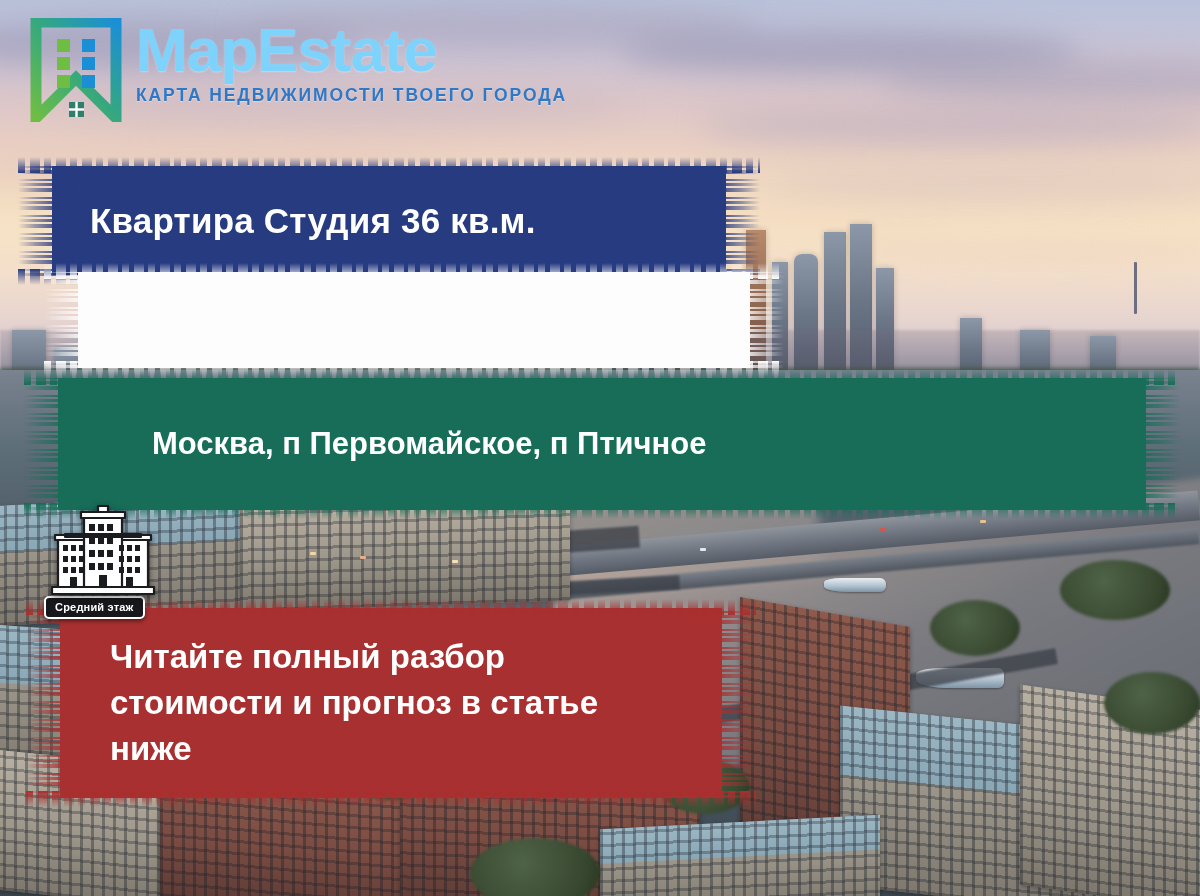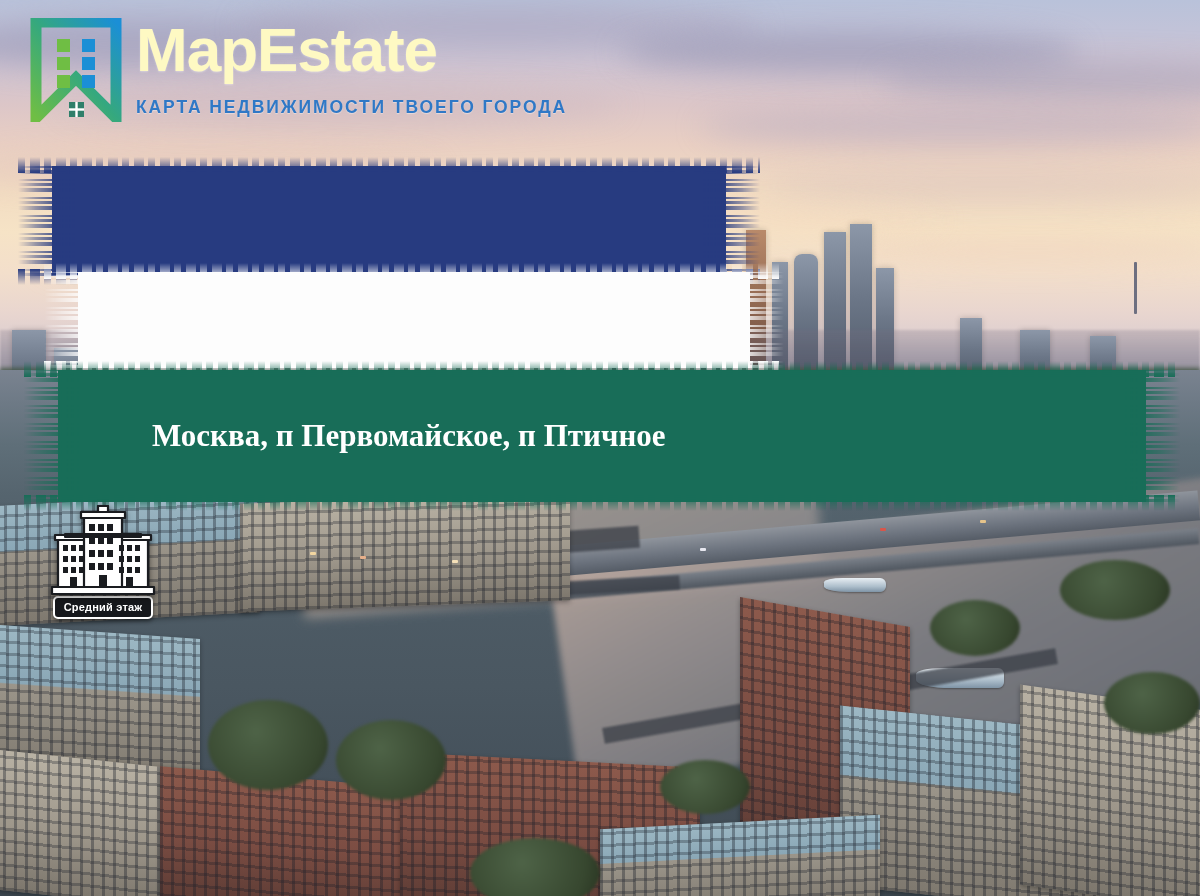--- a/index.html
+++ b/index.html
@@ -122,25 +122,25 @@
   }
   .tower.warm{background:linear-gradient(180deg,#b98a6a 0%,#8e6650 55%,#6a4b3d 100%);}
   .speck{position:absolute;border-radius:1px;}
 
   
   .logo{position:absolute;left:30px;top:18px;display:flex;align-items:flex-start;}
   .logo-mark{width:92px;height:104px;flex:0 0 auto;}
   .logo-text{margin-left:14px;margin-top:2px;}
   .logo-word{
     font-size:62px;font-weight:700;letter-spacing:-1px;line-height:.98;
-    color:#fef9c3;
+    color:#7dd3fc;
     text-shadow:0 1px 2px rgba(255,255,255,.35);
   }
   .logo-tag{
-    margin-top:16px;
+    margin-top:4px;
     font-size:17.5px;font-weight:700;letter-spacing:1.9px;
     color:#2f78c6;
     text-shadow:0 1px 1px rgba(255,255,255,.4);
   }
 
   
   .band{position:absolute;display:flex;align-items:center;}
   .band .paint{position:absolute;inset:0;}
   .band .paint .core{position:absolute;top:0;bottom:0;}
   .band .paint .fray{
@@ -180,21 +180,21 @@
   #band-title .txt{
     margin-left:72px;color:#ffffff;font-size:35px;font-weight:700;letter-spacing:.2px;
   }
 
   #band-date{left:44px;top:272px;width:740px;height:96px;color:#fdfdfd;}
   #band-date .core{left:34px;right:34px;background:#fdfdfd;}
   #band-date .txt{
     margin-left:106px;color:#23428c;font-size:33px;font-weight:700;
   }
 
-  #band-addr{left:24px;top:370px;width:1156px;height:132px;color:#186d58;font-family:Liberation Serif, serif;}
+  #band-addr{left:24px;top:378px;width:1156px;height:132px;color:#186d58;}
   #band-addr .core{left:34px;right:34px;background:#186d58;}
   #band-addr .txt{
     margin-left:128px;color:#ffffff;font-size:31px;font-weight:700;line-height:1.42;
   }
 
   #band-cta{left:26px;top:608px;width:730px;height:190px;color:#a93030;}
   #band-cta .core{left:34px;right:34px;background:#a93030;}
   #band-cta .txt{
     margin-left:84px;color:#ffffff;font-size:33px;font-weight:700;line-height:1.4;
   }
@@ -202,21 +202,21 @@
   
   .floor-badge{position:absolute;left:44px;top:505px;width:118px;z-index:3;}
   .floor-badge svg{display:block;filter:drop-shadow(0 2px 3px rgba(0,0,0,.55));}
   .floor-badge .pill{
     margin:-4px auto 0;display:inline-block;
     background:#16181c;border:2px solid #ffffff;border-radius:5px;
     color:#ffffff;font-size:11px;font-weight:700;letter-spacing:.2px;
     padding:3px 9px 4px;white-space:nowrap;
     box-shadow:0 2px 4px rgba(0,0,0,.5);
   }
-  .floor-badge .pillwrap{text-align:center;}
+  .floor-badge .pillwrap{text-align:left;}
 </style>
 </head>
 <body>
 
 <div id="poster">
 
   <div class="bg">
     <div class="sky"></div>
     <div class="sun-glow"></div>
 
@@ -347,20 +347,21 @@
   </div>
 
   <div class="band" id="band-title">
     <div class="paint">
       <div class="core"></div>
       <div class="fray left" style="left:0;"></div>
       <div class="fray right" style="right:0;"></div>
       <div class="edgetop"></div>
       <div class="edgebot"></div>
     </div>
+    <div class="txt">Квартира Студия 36 кв.м.</div>
   </div>
 
   <div class="band" id="band-date">
     <div class="paint">
       <div class="core"></div>
       <div class="fray left" style="left:0;"></div>
       <div class="fray right" style="right:0;"></div>
       <div class="edgetop"></div>
       <div class="edgebot"></div>
     </div>
@@ -434,14 +435,28 @@
         <rect x="82" y="72" width="7" height="10"></rect>
 
         <rect x="20" y="28" width="78" height="5" rx="1"></rect>
       </g>
     </svg>
     <div class="pillwrap">
       <span class="pill">Средний этаж</span>
     </div>
   </div>
 
+  <div class="band" id="band-cta">
+    <div class="paint">
+      <div class="core"></div>
+      <div class="fray left" style="left:0;"></div>
+      <div class="fray right" style="right:0;"></div>
+      <div class="edgetop"></div>
+      <div class="edgebot"></div>
+    </div>
+    <div class="txt">
+      <div>Читайте полный разбор</div>
+      <div>стоимости и прогноз в статье</div>
+      <div>ниже</div>
+    </div>
+  </div>
 
 </div>
 
 </body></html>

